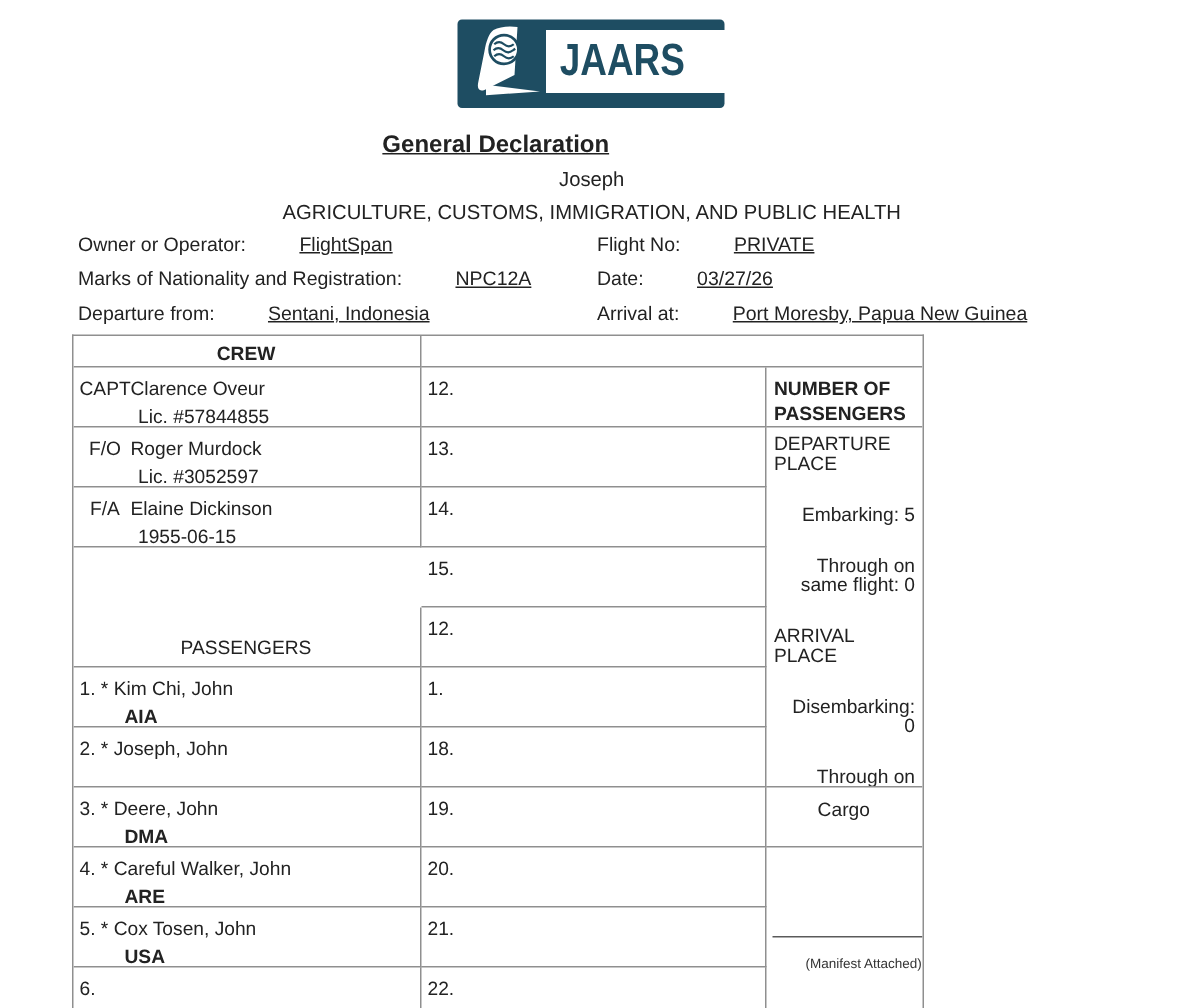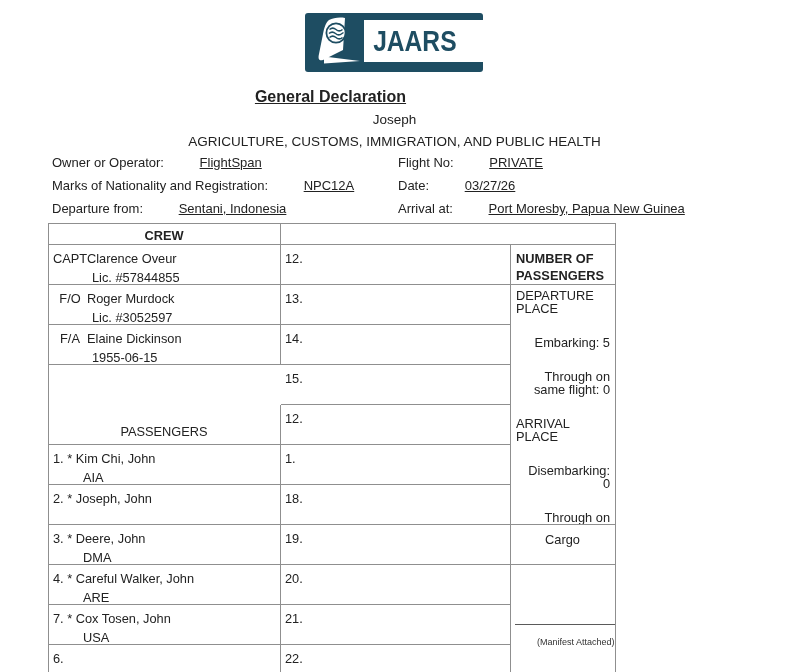--- a/index.html
+++ b/index.html
@@ -66,21 +66,21 @@
     border-right:1px solid #8f8f8f;
     border-bottom:1px solid #8f8f8f;
     padding:4px 5px 0 4px;
     overflow:hidden;
   }
   .crew-head { font-weight:700; text-align:center; padding-top:2px; grid-column:1; grid-row:1; }
   .head-wide { grid-column:2/4; grid-row:1; border-right:none; }
   .role { display:inline-block; width:34px;text-align:center; }
   .detail { padding-left:39px; }
   .pass-head { font-weight:400; text-align:center; padding-top:17px; }
-  .pcode { padding-left:30px; font-weight:400; }
+  .pcode { padding-left:30px; font-weight:700; }
 
   .stage-title { grid-column:3; grid-row:2; font-weight:700; line-height:17px; padding-top:5px; padding-left:5px; border-right:none; }
   .stage-block { grid-column:3; grid-row:3/9; border-right:none; padding-top:4px; padding-left:5px; }
   .stage-block .ln { margin-bottom:21px; line-height:13px; }
   .stage-block .indent { padding-left:11px;text-align:right; }
   .cargo-head { grid-column:3; grid-row:9; border-right:none; text-align:center; padding-top:5px; }
   .manifest-cell { grid-column:3; grid-row:10/13; border-right:none; border-bottom:none; position:relative; }
   .cargo-line { position:absolute; left:4px; top:46px; font-size:13px; white-space:nowrap; }
   .cargo-line .blank { display:inline-block; width:118px; border-bottom:1.2px solid #5a5a5a; height:13px; }
   .manifest-note { position:absolute; left:26px; top:68px; font-size:9px; color:#333; }
@@ -177,21 +177,21 @@
     <div>4. * Careful Walker, John</div>
     <div class="pcode">ARE</div>
   </div>
   <div class="cell" style="grid-column:2;grid-row:10">20.</div>
   <div class="cell manifest-cell">
     <div class="cargo-line"><span class="blank"></span> <span>CARGO</span></div>
     <div class="manifest-note">(Manifest Attached)</div>
   </div>
 
   <div class="cell" style="grid-column:1;grid-row:11">
-    <div>7. * Cox Tosen, John</div>
+    <div>5. * Cox Tosen, John</div>
     <div class="pcode">USA</div>
   </div>
   <div class="cell" style="grid-column:2;grid-row:11">21.</div>
 
   <div class="cell nobottom" style="grid-column:1;grid-row:12">
     <div>6.</div>
   </div>
   <div class="cell nobottom" style="grid-column:2;grid-row:12">22.</div>
 
 </div>

